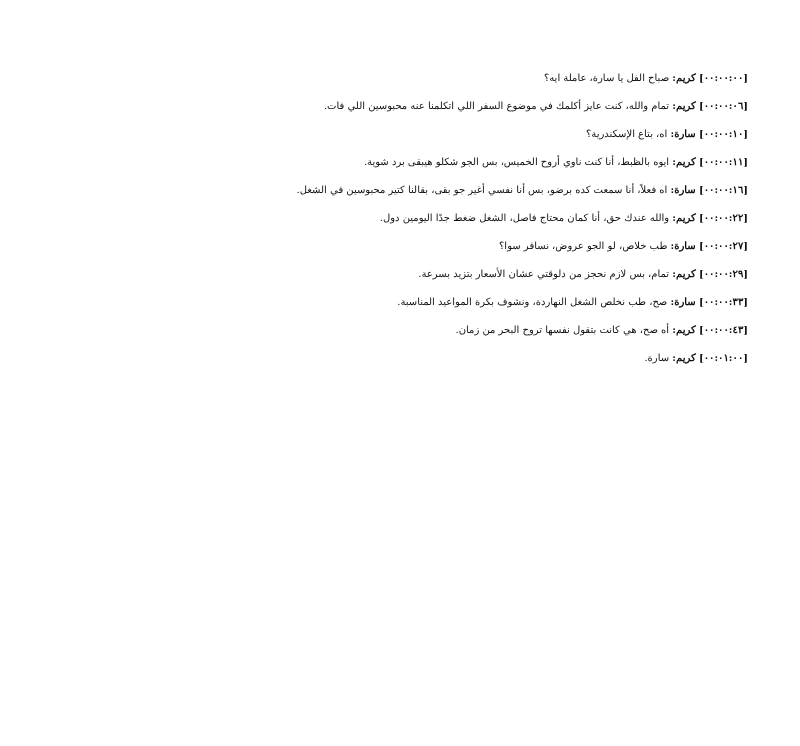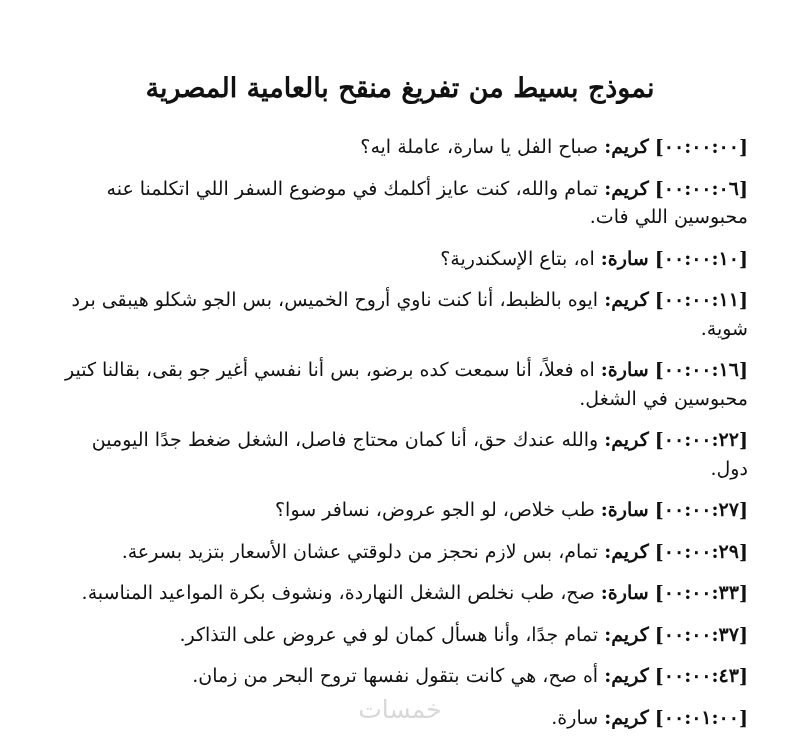--- a/index.html
+++ b/index.html
@@ -28,21 +28,21 @@
     font-size: 27px;
     line-height: 1.35;
     margin: 0 0 26px 0;
     color: #111111;
     direction: rtl;
   }
   .transcript {
     direction: rtl;
     text-align: right;
     font-family: "DejaVu Serif", "Liberation Serif", serif;
-    font-size: 19px;
+    font-size: 10px;
     line-height: 1.5;
   }
   .line {
     margin: 0 0 13px 0;
     white-space: normal;
     color: #111111;
   }
   .timestamp {
     font-weight: bold;
   }
@@ -63,32 +63,29 @@
     font-family: "DejaVu Sans", "Liberation Sans", sans-serif;
     letter-spacing: 1px;
     user-select: none;
   }
 </style>
 </head>
 <body>
 
 <div class="page">
 
-  <h1 class="doc-title">نموذج بسيط من تفريغ منقح بالعامية المصرية</h1>
 
   <div class="transcript">
       <p class="line"><span class="timestamp">[٠٠:٠٠:٠٠]</span> <span class="speaker">كريم:</span> <span class="utterance">صباح الفل يا سارة، عاملة ايه؟</span></p>
       <p class="line"><span class="timestamp">[٠٠:٠٠:٠٦]</span> <span class="speaker">كريم:</span> <span class="utterance">تمام والله، كنت عايز أكلمك في موضوع السفر اللي اتكلمنا عنه محبوسين اللي فات.</span></p>
       <p class="line"><span class="timestamp">[٠٠:٠٠:١٠]</span> <span class="speaker">سارة:</span> <span class="utterance">اه، بتاع الإسكندرية؟</span></p>
       <p class="line"><span class="timestamp">[٠٠:٠٠:١١]</span> <span class="speaker">كريم:</span> <span class="utterance">ايوه بالظبط، أنا كنت ناوي أروح الخميس، بس الجو شكلو هيبقى برد شوية.</span></p>
       <p class="line"><span class="timestamp">[٠٠:٠٠:١٦]</span> <span class="speaker">سارة:</span> <span class="utterance">اه فعلاً، أنا سمعت كده برضو، بس أنا نفسي أغير جو بقى، بقالنا كتير محبوسين في الشغل.</span></p>
       <p class="line"><span class="timestamp">[٠٠:٠٠:٢٢]</span> <span class="speaker">كريم:</span> <span class="utterance">والله عندك حق، أنا كمان محتاج فاصل، الشغل ضغط جدًا اليومين دول.</span></p>
       <p class="line"><span class="timestamp">[٠٠:٠٠:٢٧]</span> <span class="speaker">سارة:</span> <span class="utterance">طب خلاص، لو الجو عروض، نسافر سوا؟</span></p>
       <p class="line"><span class="timestamp">[٠٠:٠٠:٢٩]</span> <span class="speaker">كريم:</span> <span class="utterance">تمام، بس لازم نحجز من دلوقتي عشان الأسعار بتزيد بسرعة.</span></p>
       <p class="line"><span class="timestamp">[٠٠:٠٠:٣٣]</span> <span class="speaker">سارة:</span> <span class="utterance">صح، طب نخلص الشغل النهاردة، ونشوف بكرة المواعيد المناسبة.</span></p>
-      <p class="line"><span class="timestamp">[٠٠:٠٠:٣٧]</span> <span class="speaker">كريم:</span> <span class="utterance">تمام جدًا، وأنا هسأل كمان لو في عروض على التذاكر.</span></p>
       <p class="line"><span class="timestamp">[٠٠:٠٠:٤٣]</span> <span class="speaker">كريم:</span> <span class="utterance">أه صح، هي كانت بتقول نفسها تروح البحر من زمان.</span></p>
       <p class="line"><span class="timestamp">[٠٠:٠١:٠٠]</span> <span class="speaker">كريم:</span> <span class="utterance">سارة.</span></p>
     </div>
 
-  <div class="watermark">خمسات</div>
 
 </div>
 
 </body></html>

